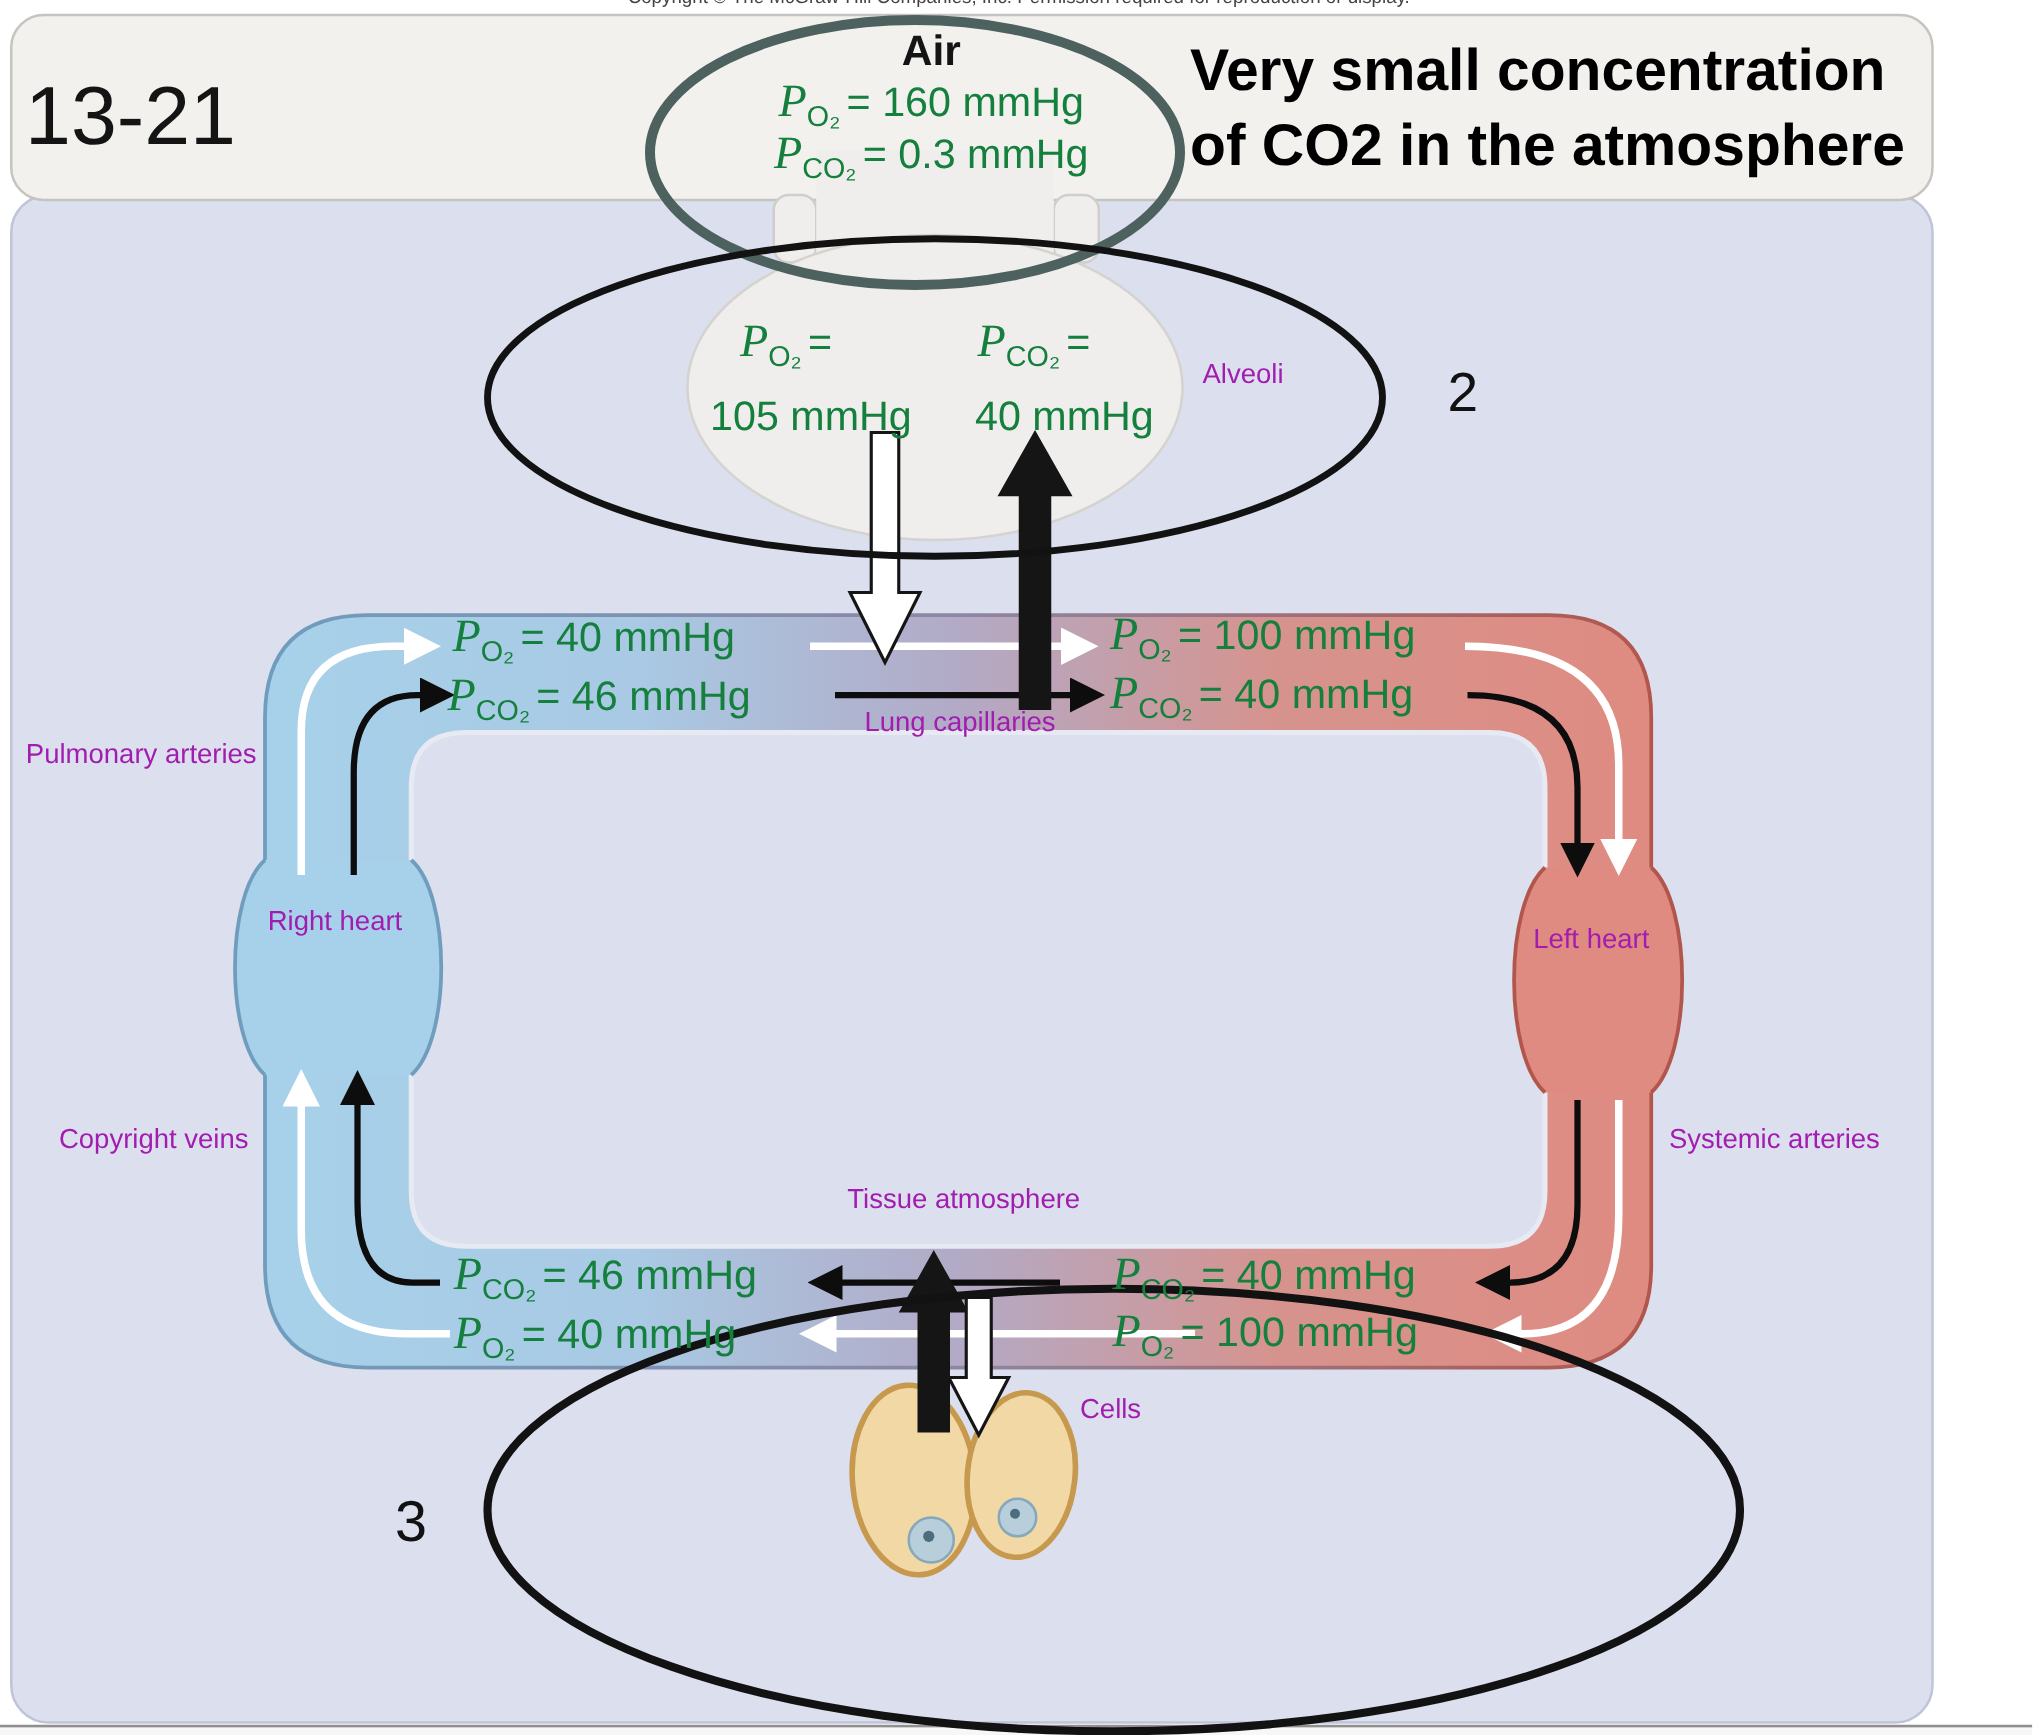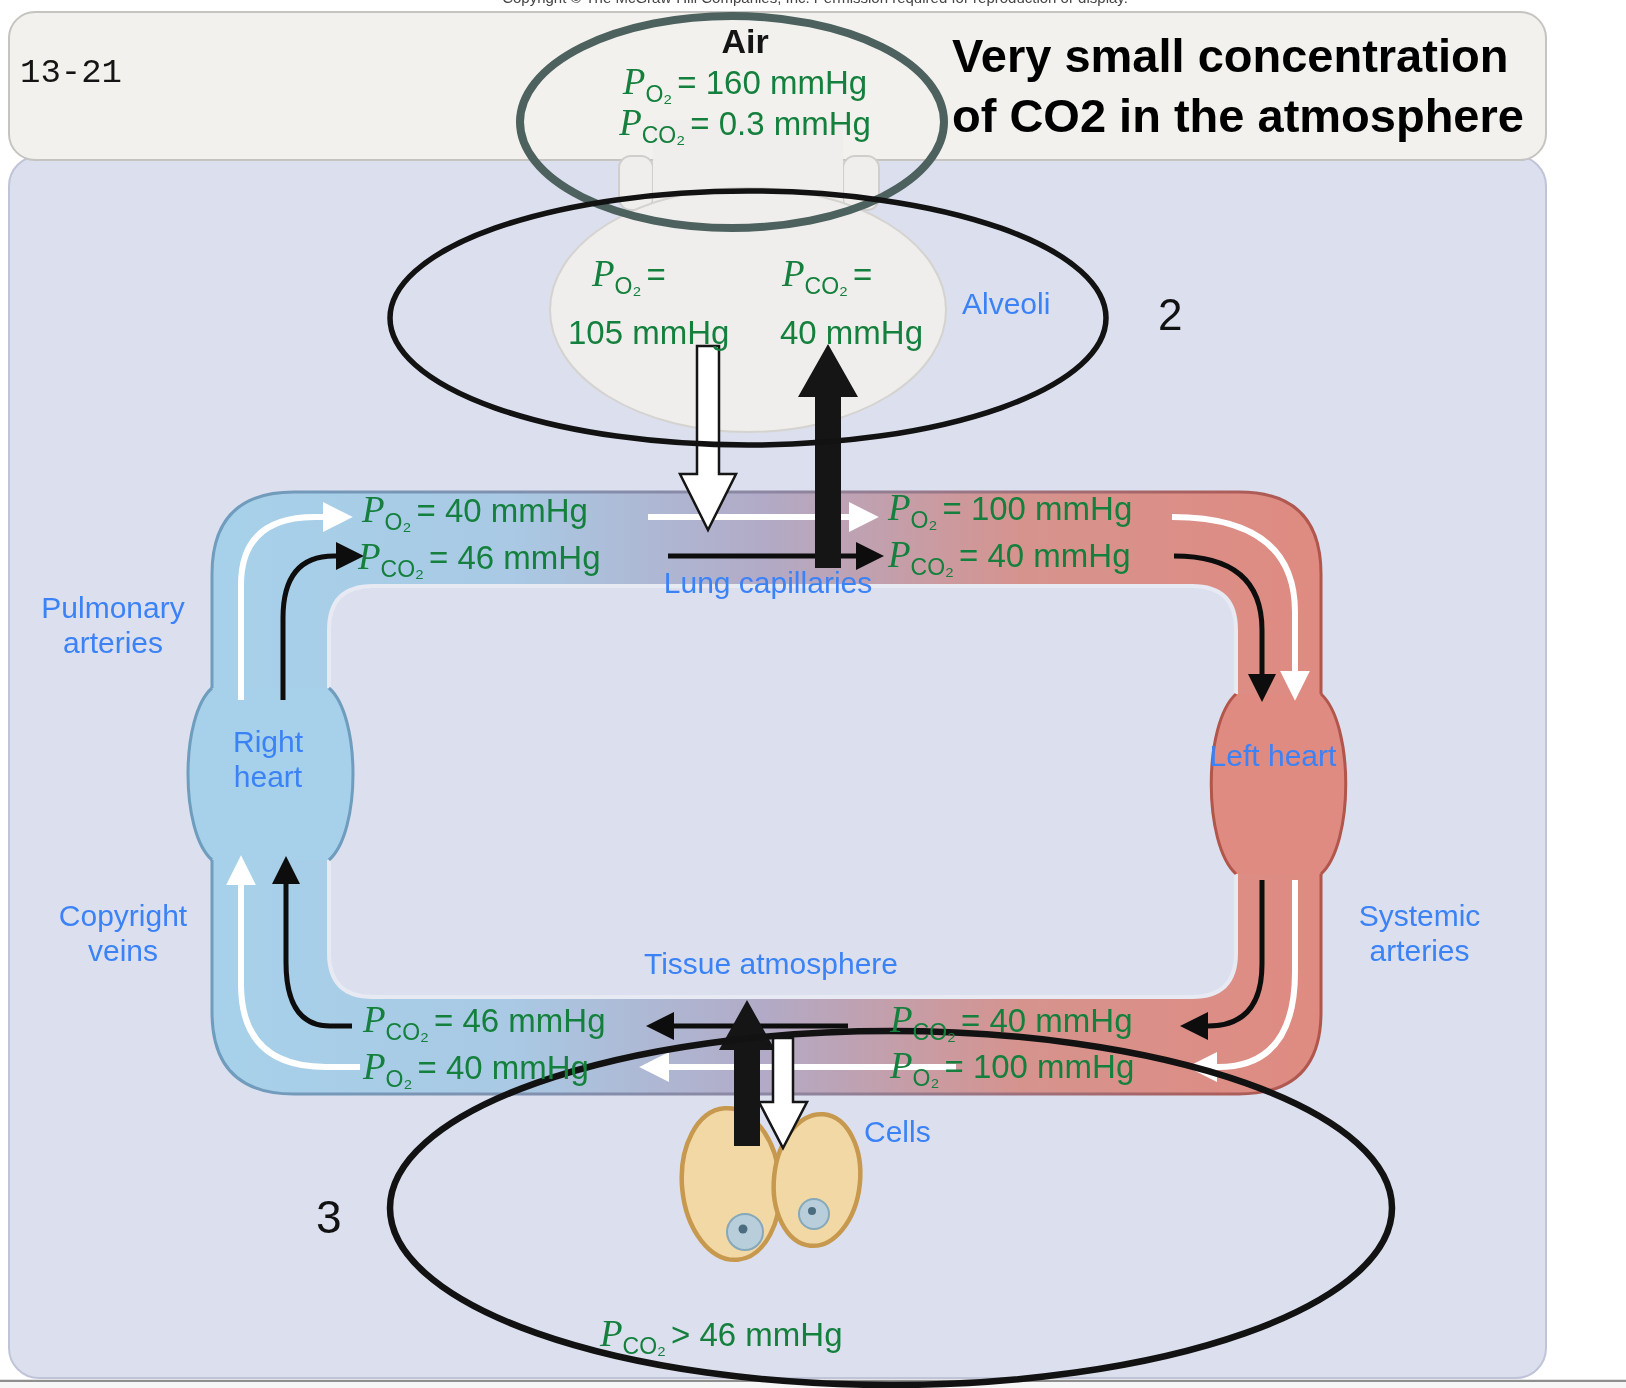--- a/index.html
+++ b/index.html
@@ -4,22 +4,22 @@
 <style>
   html,body{margin:0;padding:0;background:#ffffff;}
   #stage{position:relative;width:1626px;height:1388px;overflow:hidden;background:#ffffff;
          font-family:"Liberation Sans", sans-serif;}
   #stage svg{position:absolute;left:0;top:0;}
   .txt{position:absolute;white-space:nowrap;color:#141414;}
   .pl{position:absolute;white-space:nowrap;font-size:33px;color:#15803d;}
   .pl .p{font-family:"Liberation Serif", serif;font-style:italic;font-size:37px;}
   .pl sub{font-size:23px;vertical-align:-8px;}
   .pl .v{margin-left:5px;}
-  .lbl{position:absolute;font-size:30px;line-height:1.18;color:#3b82f6;text-align:center;}
-  .slide-num{left:20px;top:54px;font-size:34px;font-family:Liberation Mono, monospace;}
+  .lbl{position:absolute;font-size:22px;line-height:1.18;color:#a21caf;text-align:center;}
+  .slide-num{left:20px;top:54px;font-size:66px;}
   .annot{position:absolute;left:952px;width:680px;font-weight:bold;font-size:47px;
          line-height:59px;color:#000;}
   .callout-num{position:absolute;font-size:44px;color:#111;}
   .copy-clip{position:absolute;left:170px;top:0;width:1290px;height:11px;overflow:hidden;
              text-align:center;}
   .copy-clip span{display:block;margin-top:-11px;font-size:15px;color:#444;}
   .airline{position:absolute;left:560px;width:370px;text-align:center;}
   .air-title{font-weight:bold;font-size:34px;}
 </style>
 </head>
@@ -173,17 +173,14 @@
   </div>
   <div class="pl" style="left:890px;top:998px">
     <span class="p">P</span><sub>CO₂</sub><span class="v">= 40 mmHg</span>
   </div>
   <div class="pl" style="left:890px;top:1044px">
     <span class="p">P</span><sub>O₂</sub><span class="v">= 100 mmHg</span>
   </div>
 
   <div class="lbl" style="left:864px;top:1114px">Cells</div>
   <div class="callout-num" style="left:316px;top:1190px;font-size:46px">3</div>
-  <div class="pl" style="left:600px;top:1312px">
-    <span class="p">P</span><sub>CO₂</sub><span class="v">&gt; 46 mmHg</span>
-  </div>
 
 </div>
 
 </body></html>

